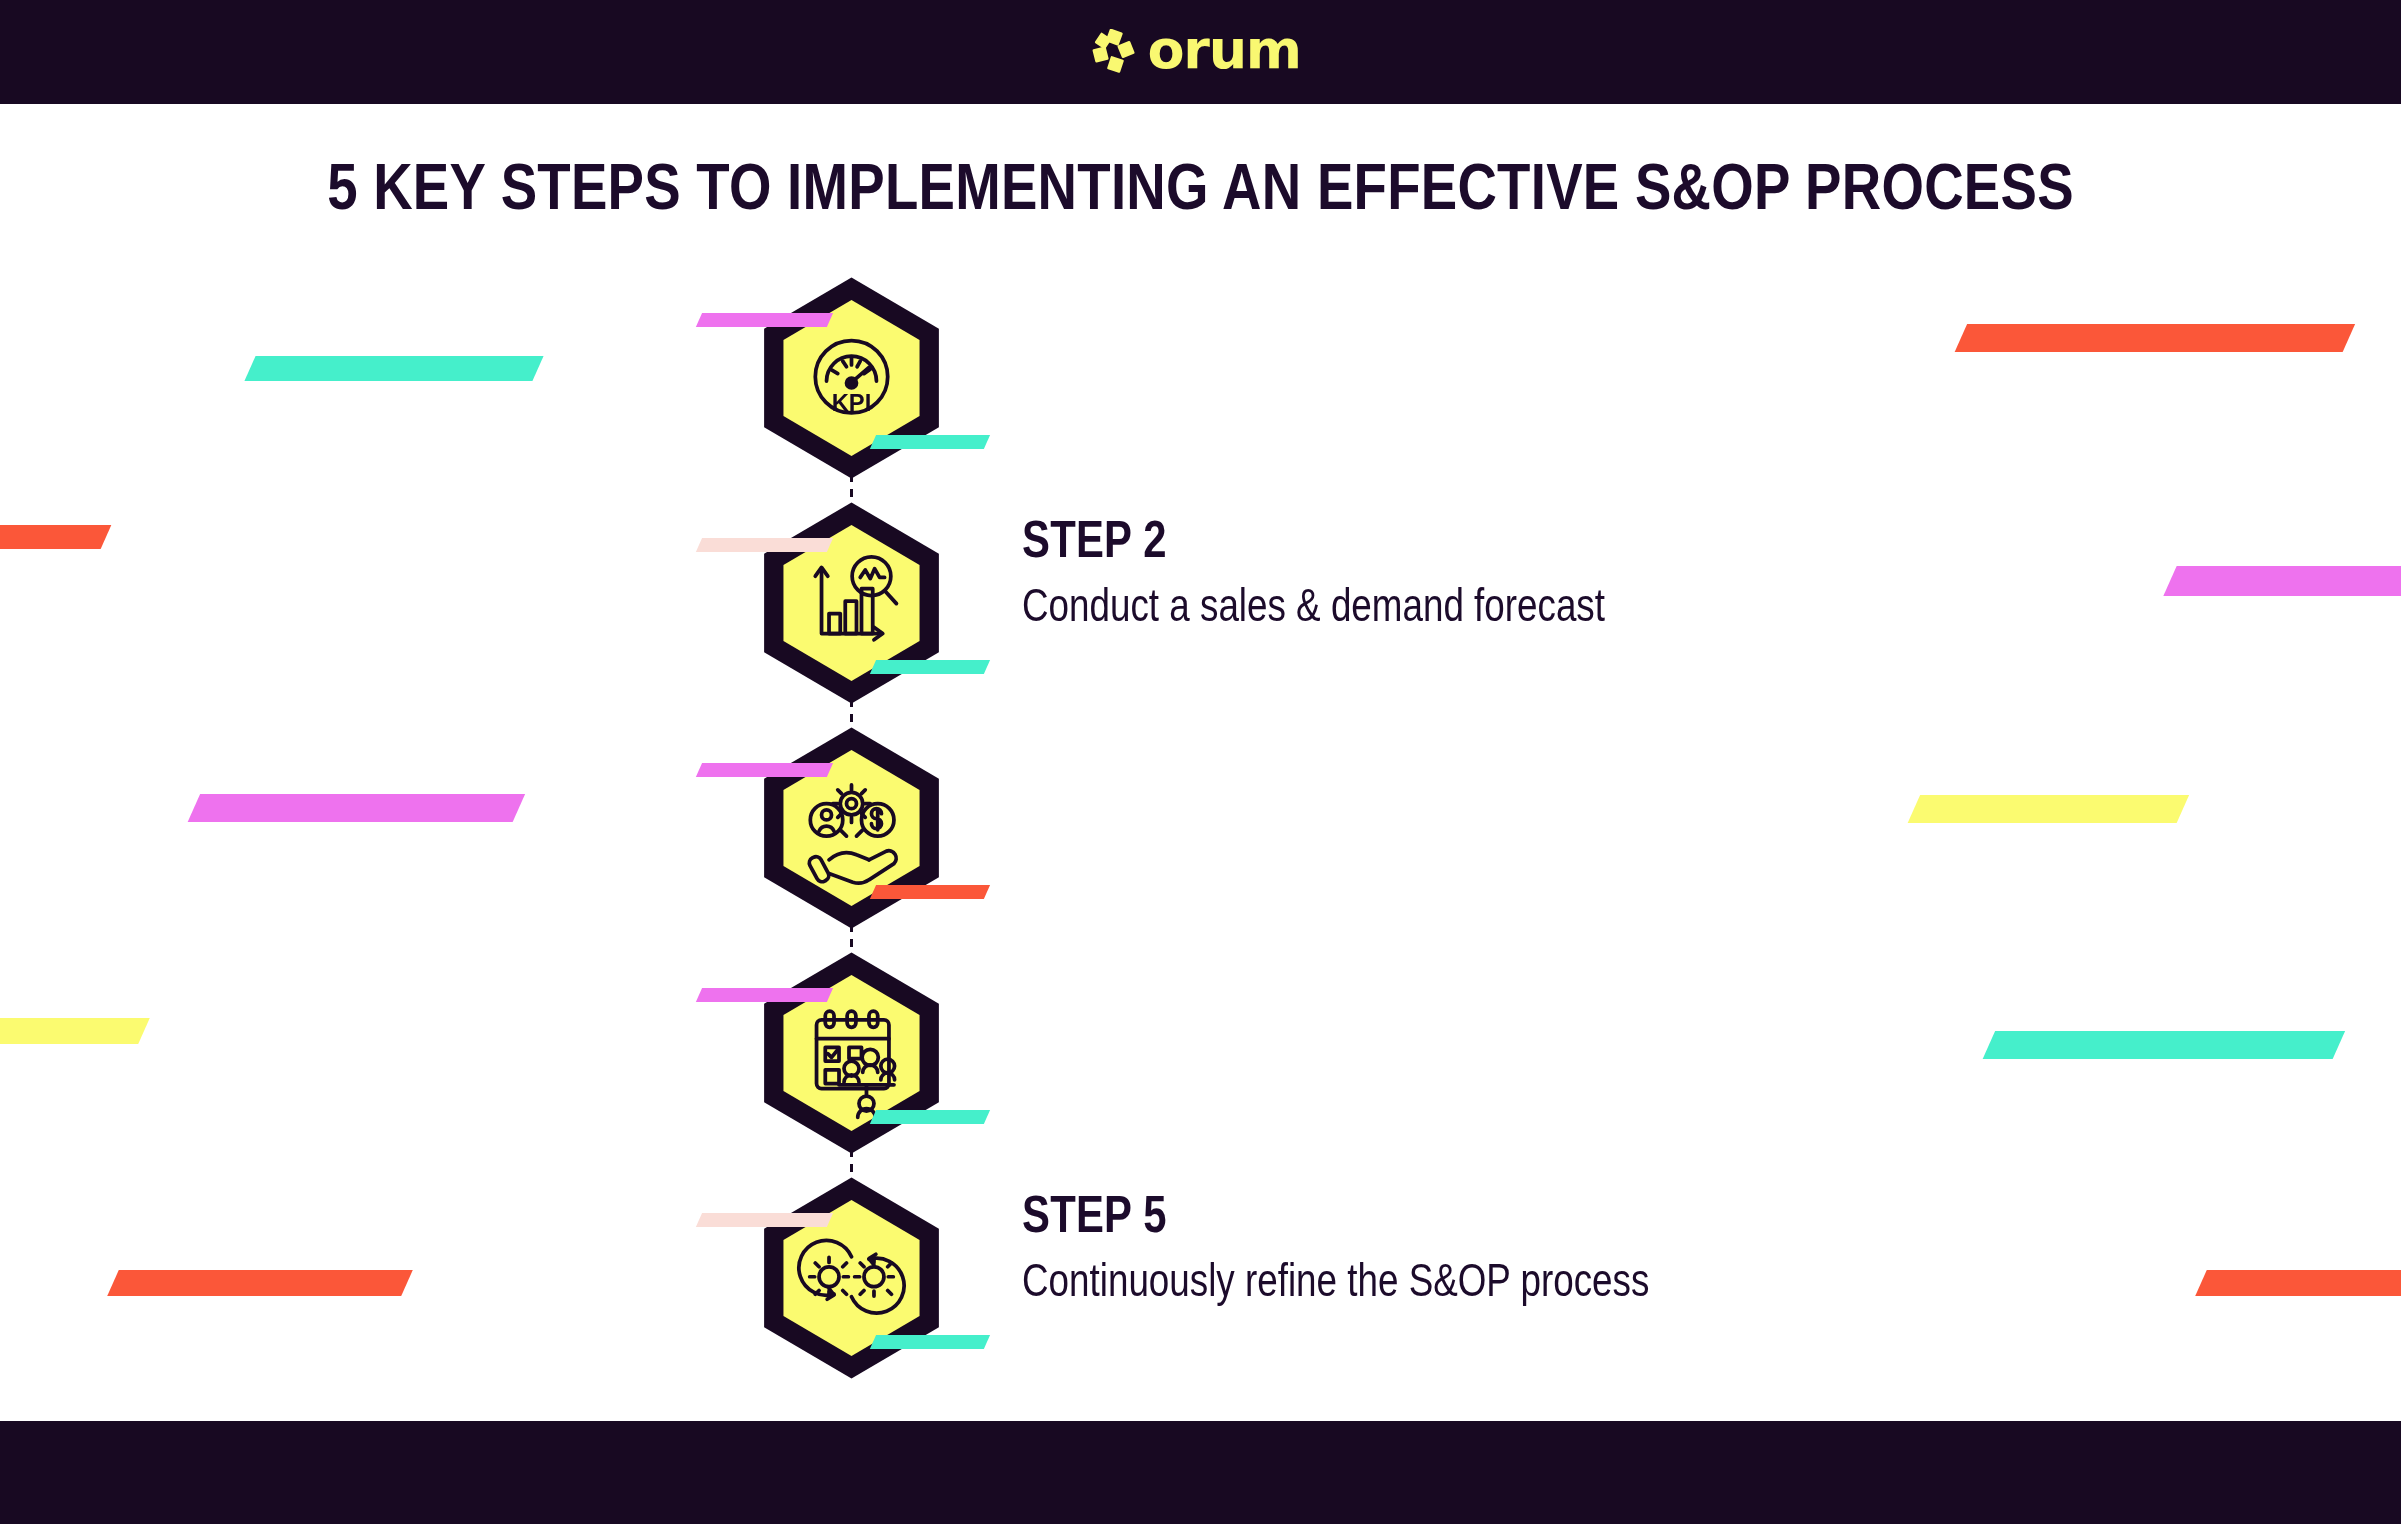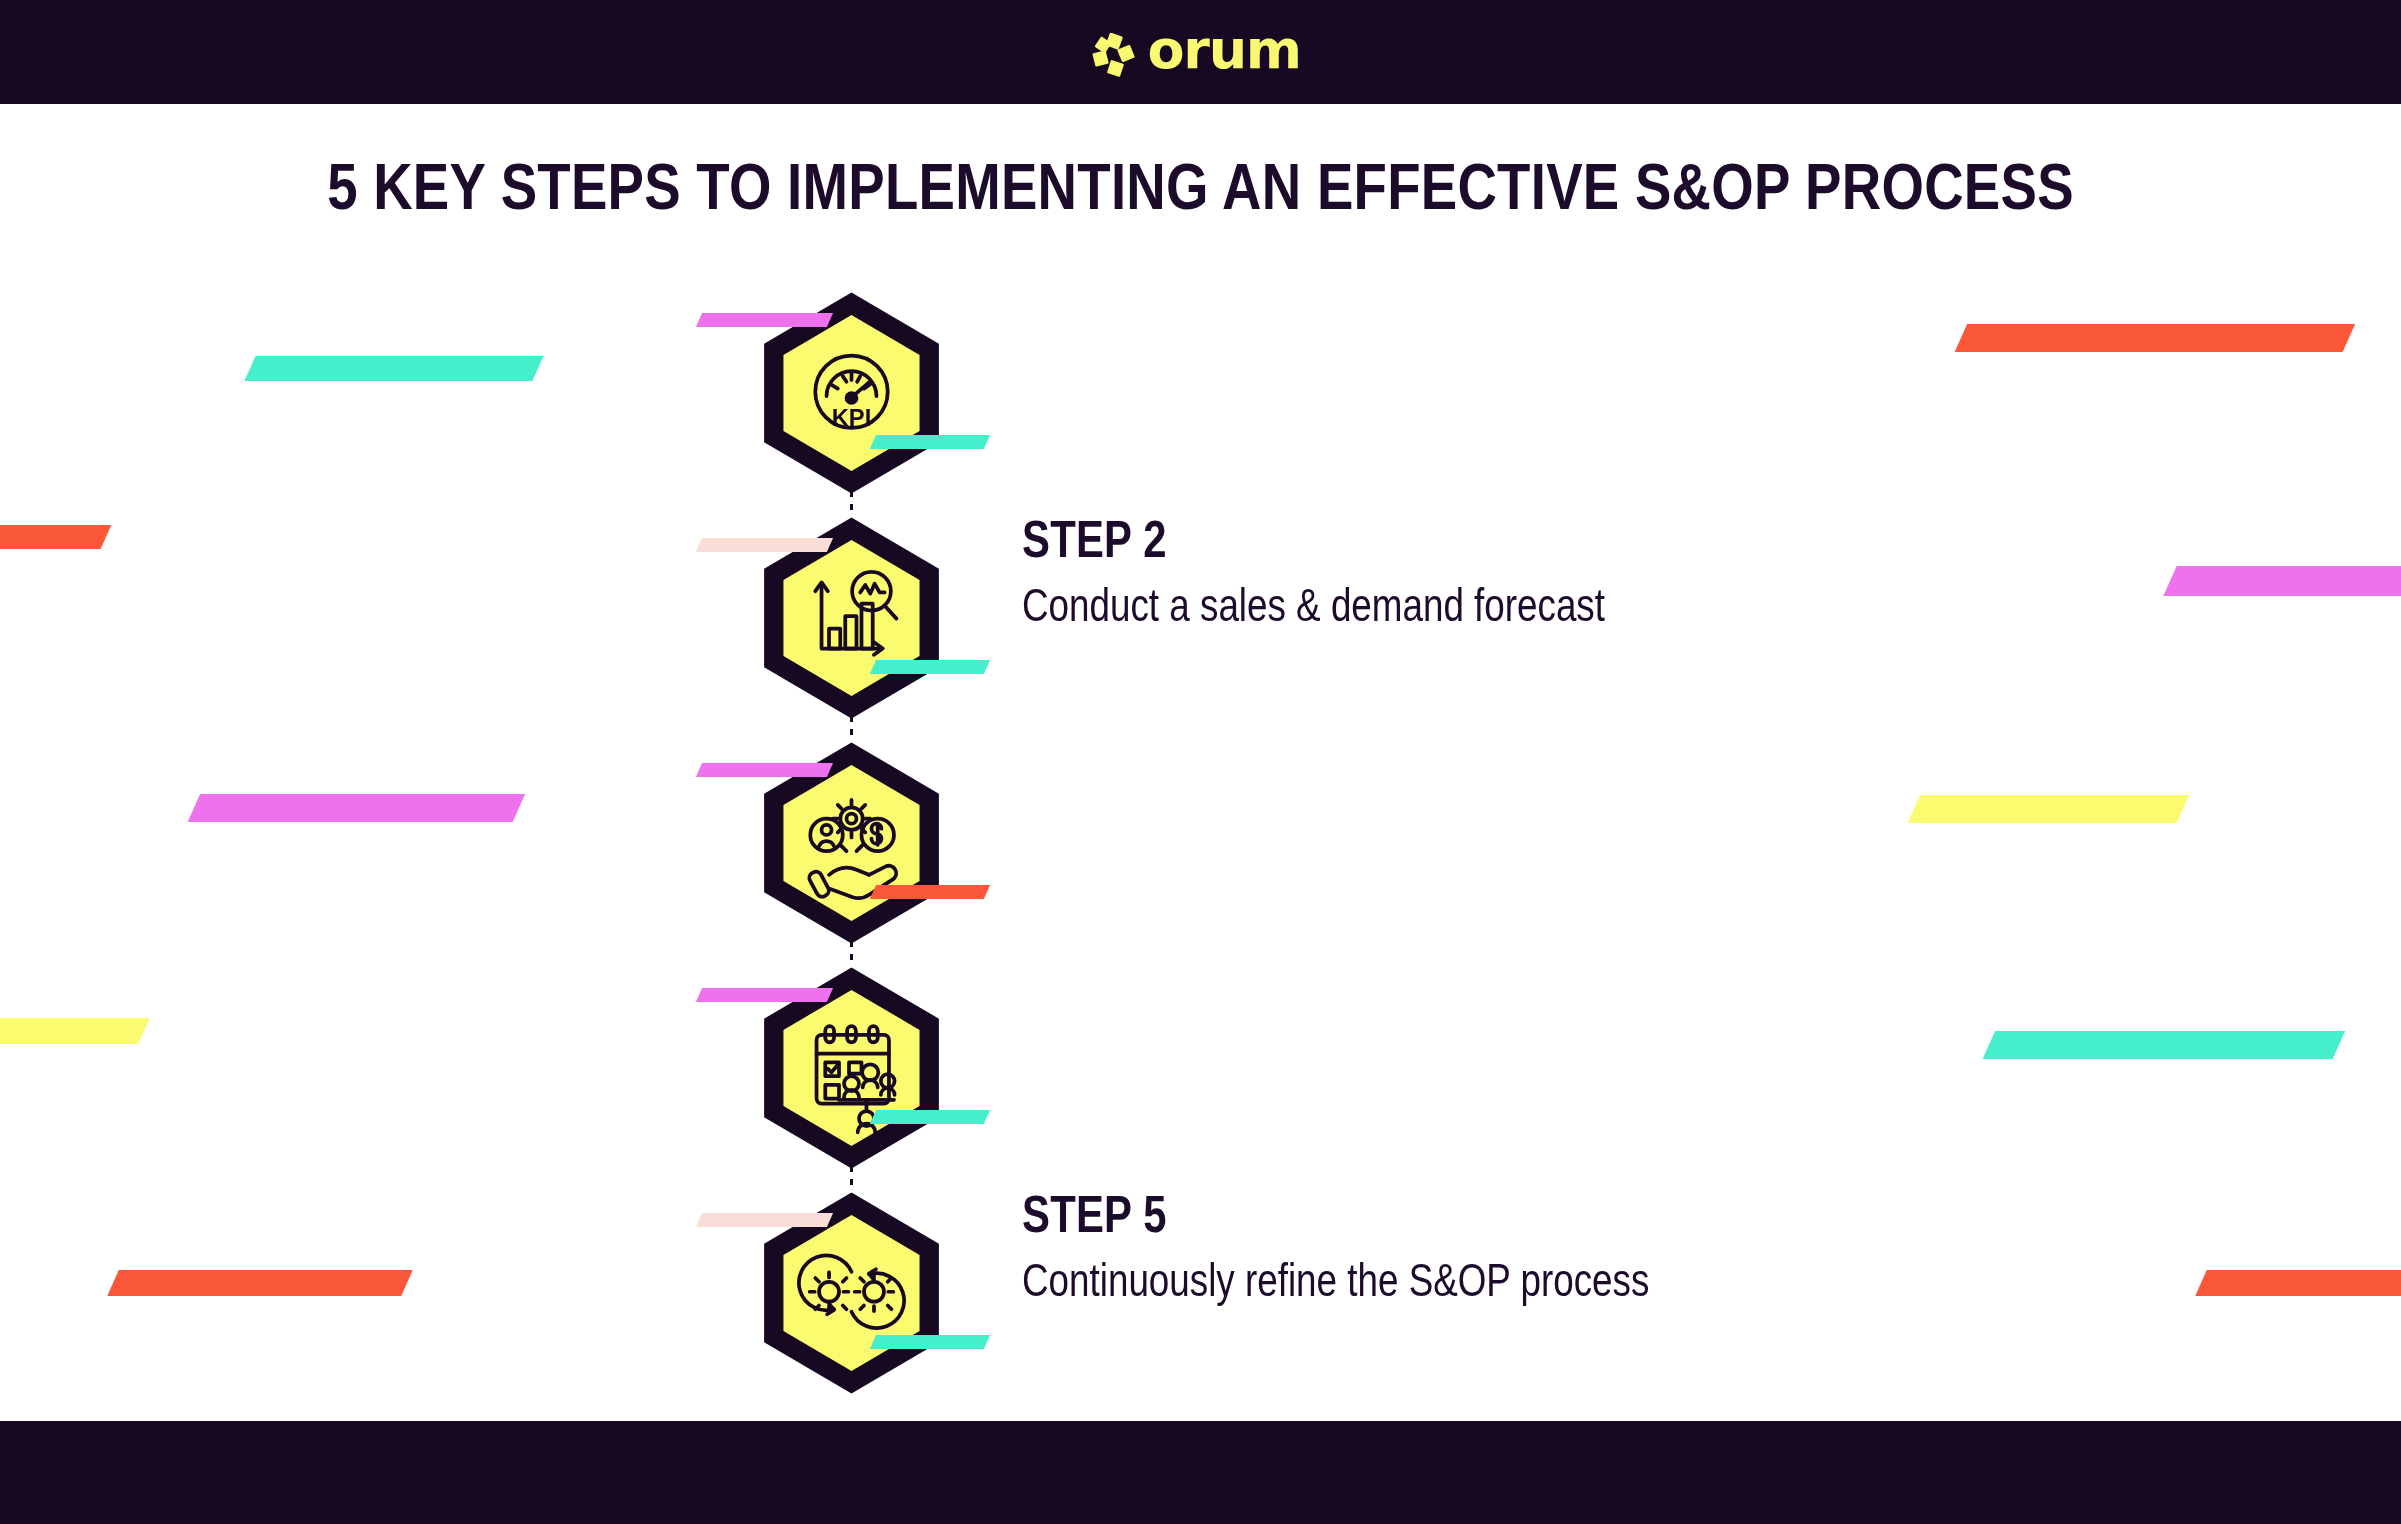--- a/index.html
+++ b/index.html
@@ -24,21 +24,21 @@
     background: #18092280;
     background: #180922;
     z-index: 30;
   }
   .bar-top    { top: 0;     height: 104px; display: flex; align-items: center; justify-content: center; }
   .bar-bottom { top: 1421px; height: 103px; }
 
   
   .logo {
     display: flex;
-    align-items: flex-end;
+    align-items: center;
     gap: 11.3px;
     transform: translateX(-5px);
   }
   .logo-mark {
     width: 46px;
     height: 46px;
     position: relative;
     flex: 0 0 auto;
   }
   .logo-mark svg { display: block; width: 46px; height: 46px; }
@@ -92,21 +92,21 @@
   .hex-wrap {
     position: absolute;
     left: 759px;
     top: 0;
     width: 185px;
     height: 206px;
   }
   .hex {
     position: absolute;
     left: 0;
-    top: 15px;
+    top: 0;
     width: 185px;
     height: 206px;
   }
   .hex svg { display: block; }
 
   
   .connector {
     position: absolute;
     left: 850px;
     top: 199px;

